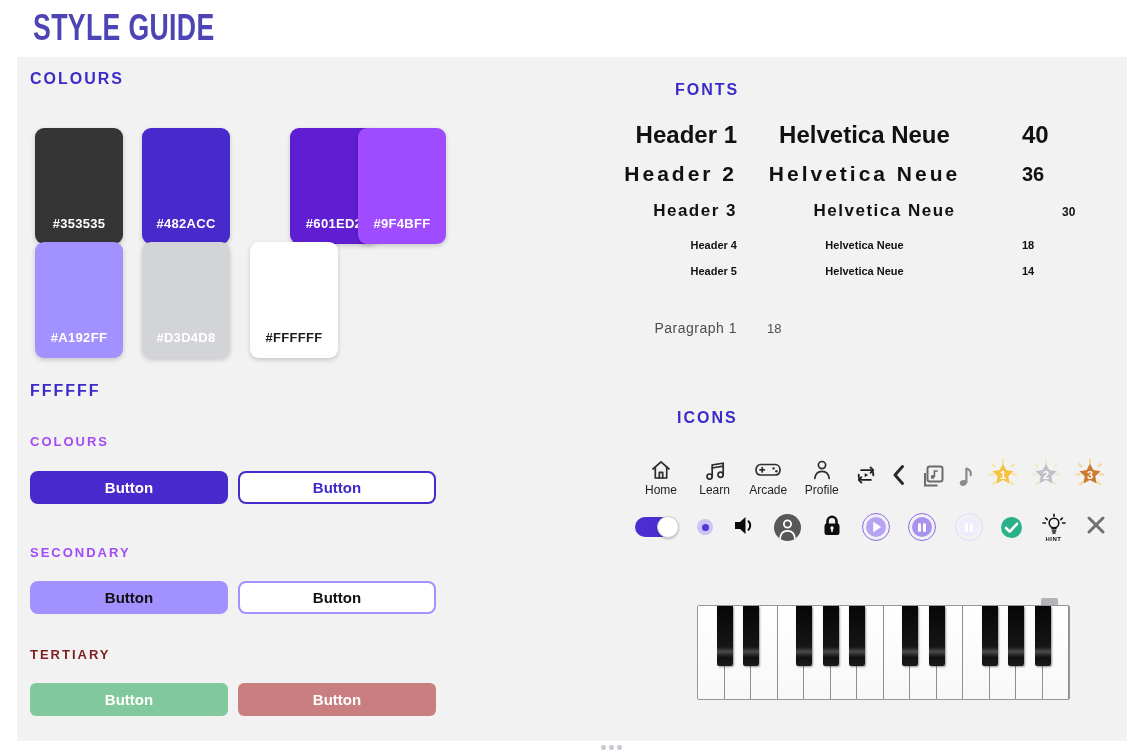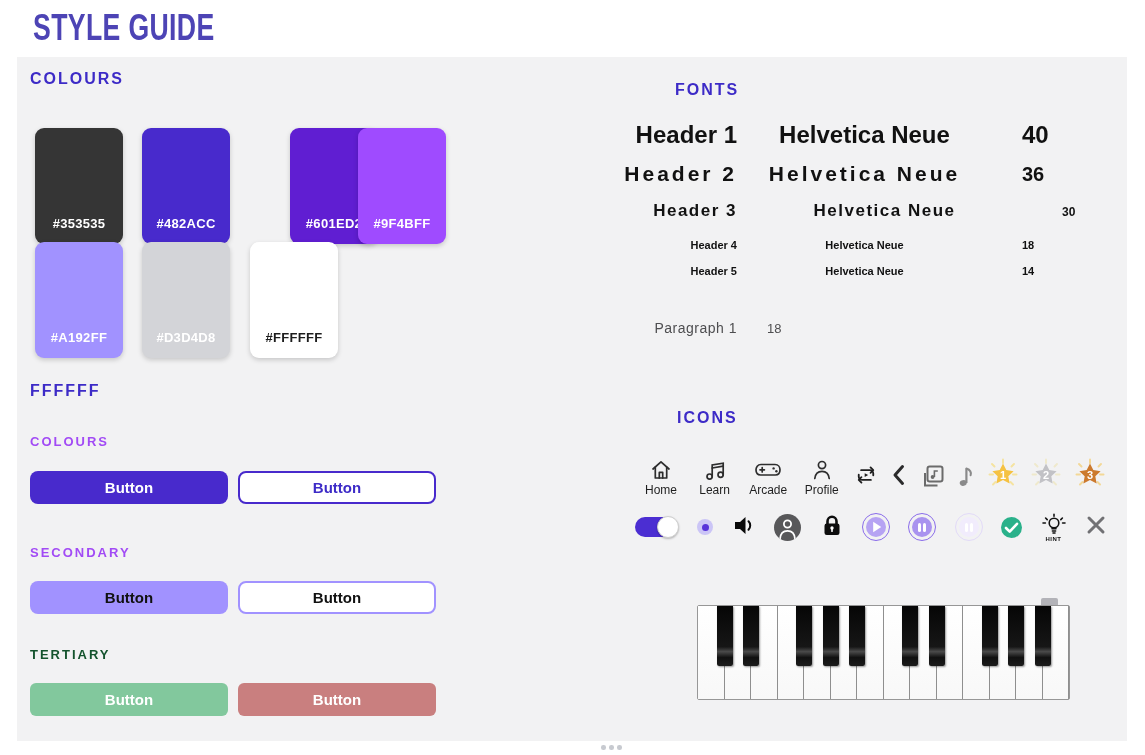--- a/index.html
+++ b/index.html
@@ -126,21 +126,21 @@
     <div class="abs sec-h" style="left: 13px; top: 325px; color: rgb(61, 43, 199);">FFFFFF</div>
 
     <div class="abs sub-h" style="left: 13px; top: 377px; color: rgb(162, 75, 245);">COLOURS</div>
     <div class="abs btn" style="left: 13px; top: 414px; color: rgb(255, 255, 255); background-color: rgb(72, 42, 204);">Button</div>
     <div class="abs btn outline" style="left: 221px; top: 414px; color: rgb(61, 43, 199);">Button</div>
 
     <div class="abs sub-h" style="left: 13px; top: 488px; color: rgb(162, 75, 245);">SECONDARY</div>
     <div class="abs btn" style="left: 13px; top: 524px; color: rgb(17, 17, 17); background-color: rgb(161, 146, 255);">Button</div>
     <div class="abs btn outline2" style="left:221px;top:524px;color:#111;">Button</div>
 
-    <div class="abs sub-h" style="left: 13px; top: 590px; color: #14532d;">TERTIARY</div>
+    <div class="abs sub-h" style="left: 13px; top: 590px; color: #7f1d1d;">TERTIARY</div>
     <div class="abs btn tert" style="left: 13px; top: 626px; color: rgb(255, 255, 255); background-color: rgb(130, 200, 157);">Button</div>
     <div class="abs btn tert" style="left: 221px; top: 626px; color: rgb(255, 255, 255); background-color: rgb(201, 127, 127);">Button</div>
 
     <div class="abs sec-h" style="left: 658px; top: 24px; color: rgb(61, 43, 199); text-align: center;">FONTS</div>
     <div class="abs ftable">
       <div class="frow frow1">
         <div class="fc1">Header 1</div>
         <div class="fc2">Helvetica Neue</div>
         <div class="fc3">40</div>
       </div>

